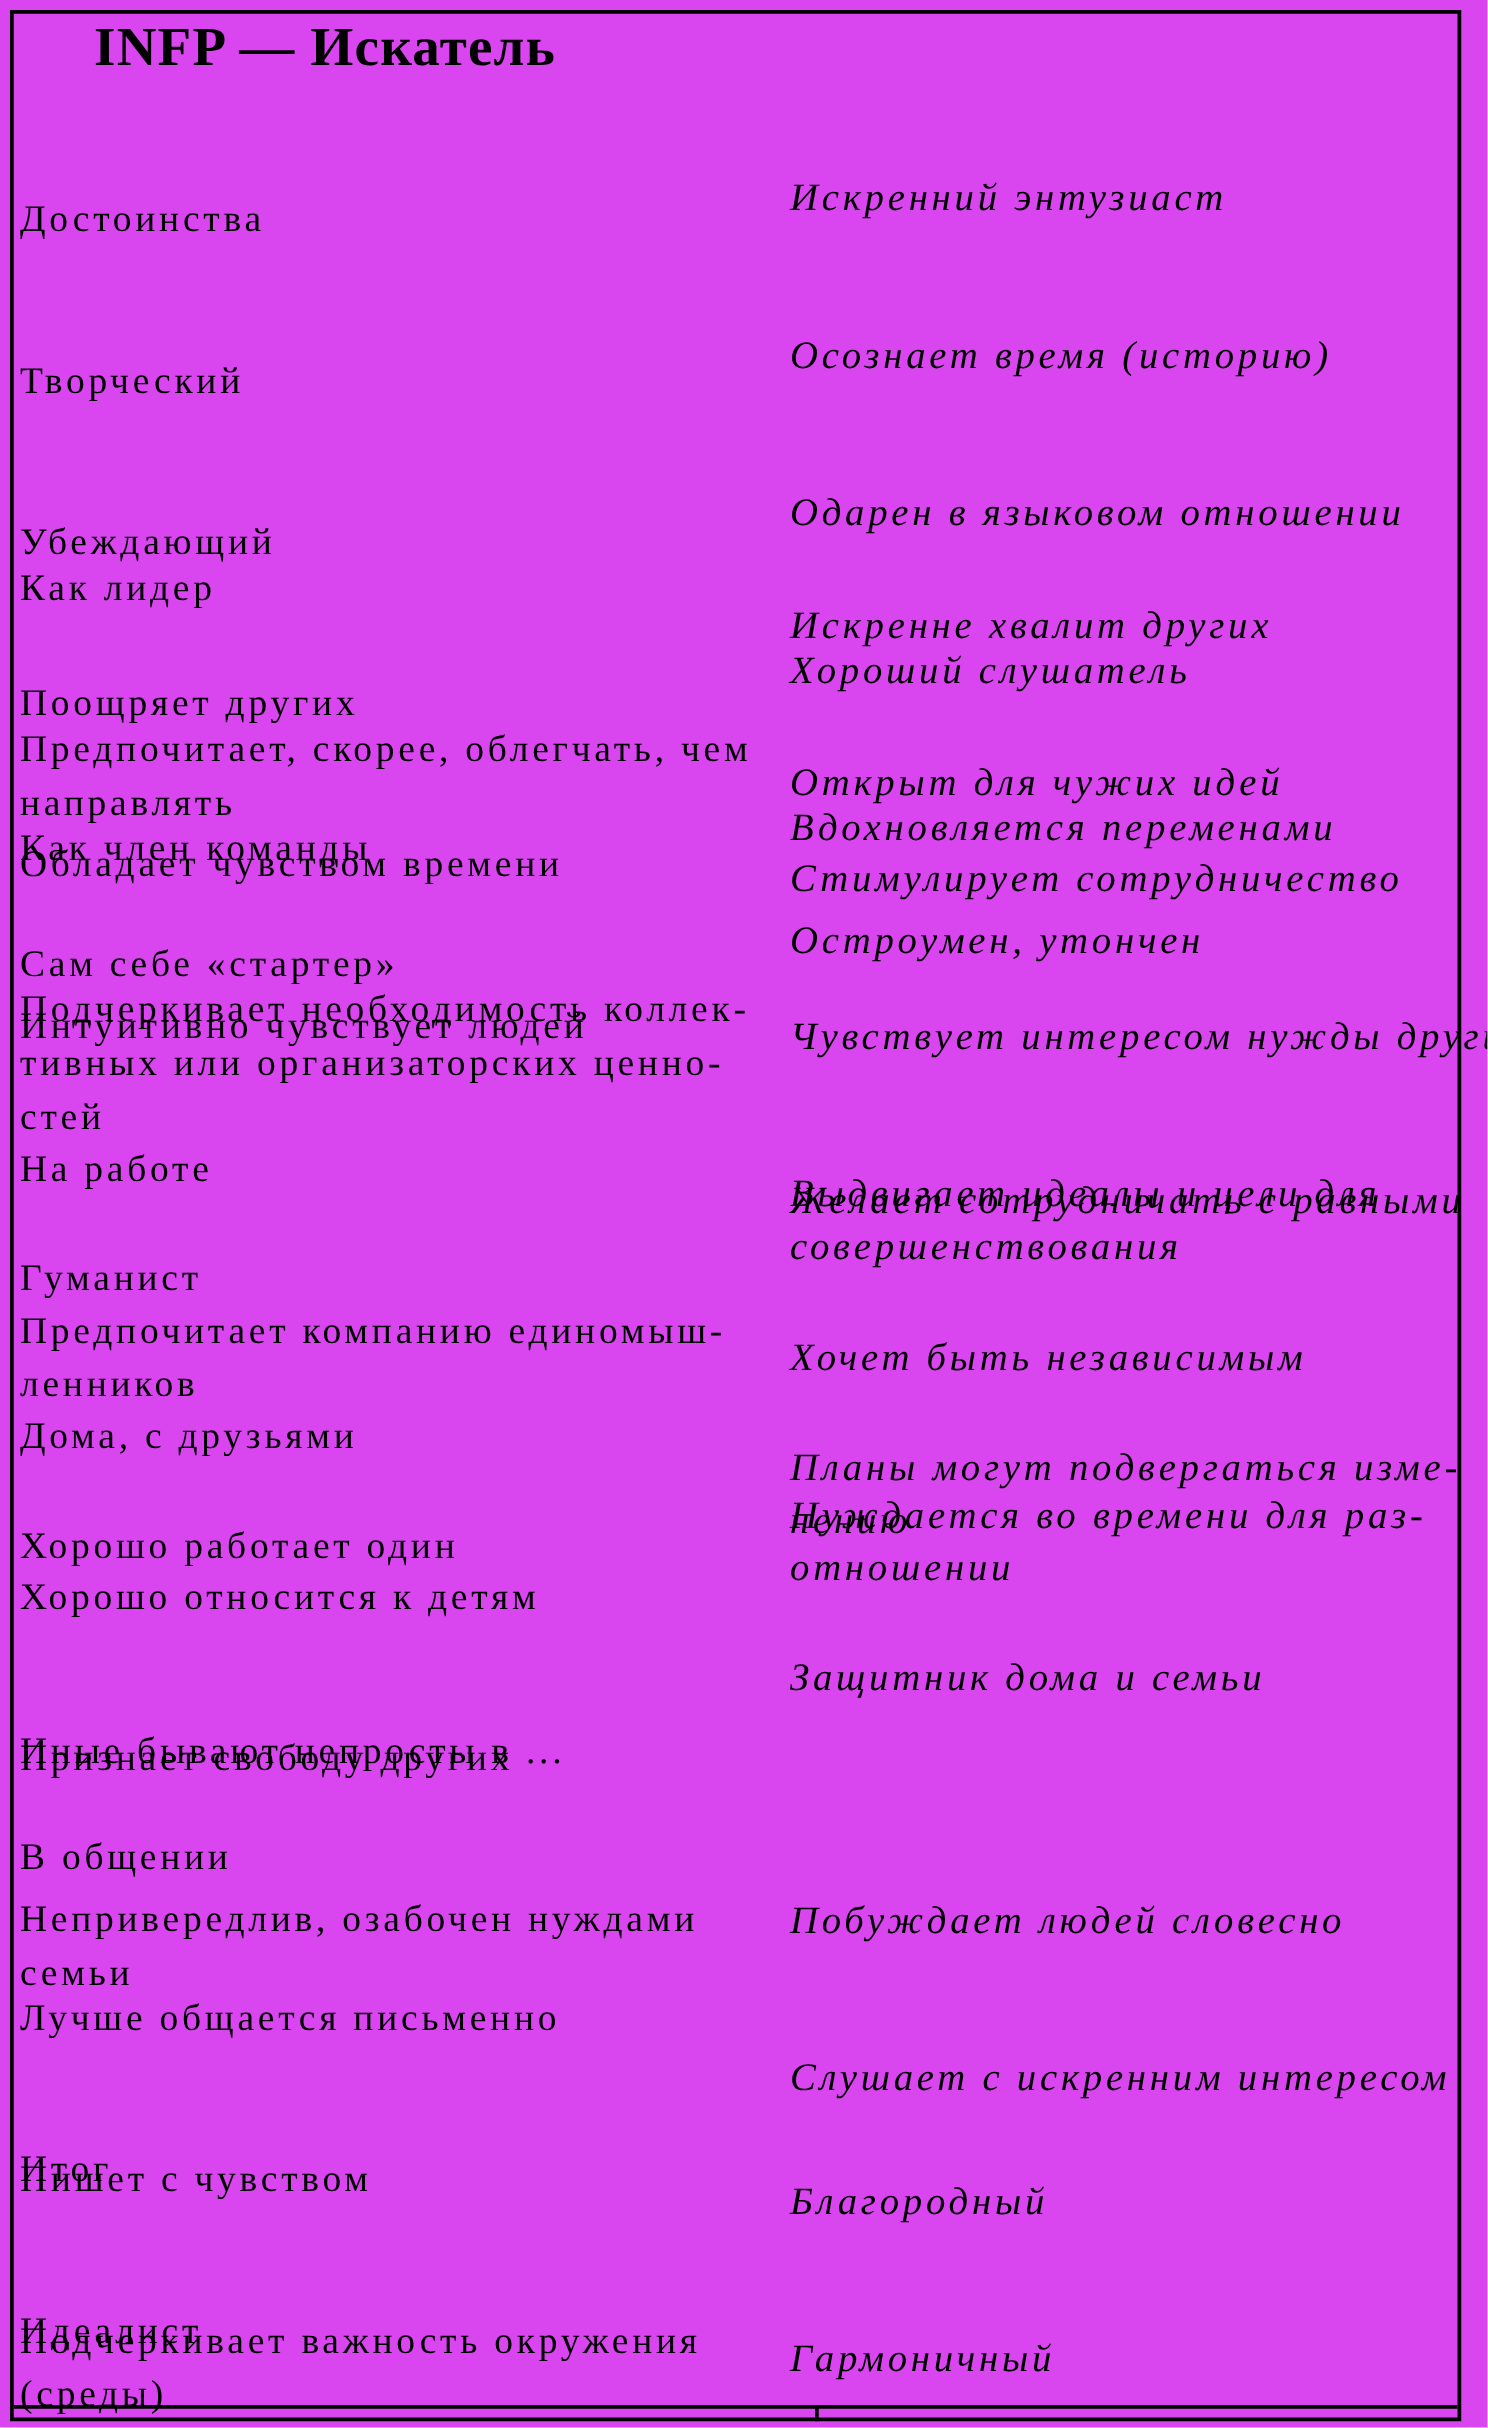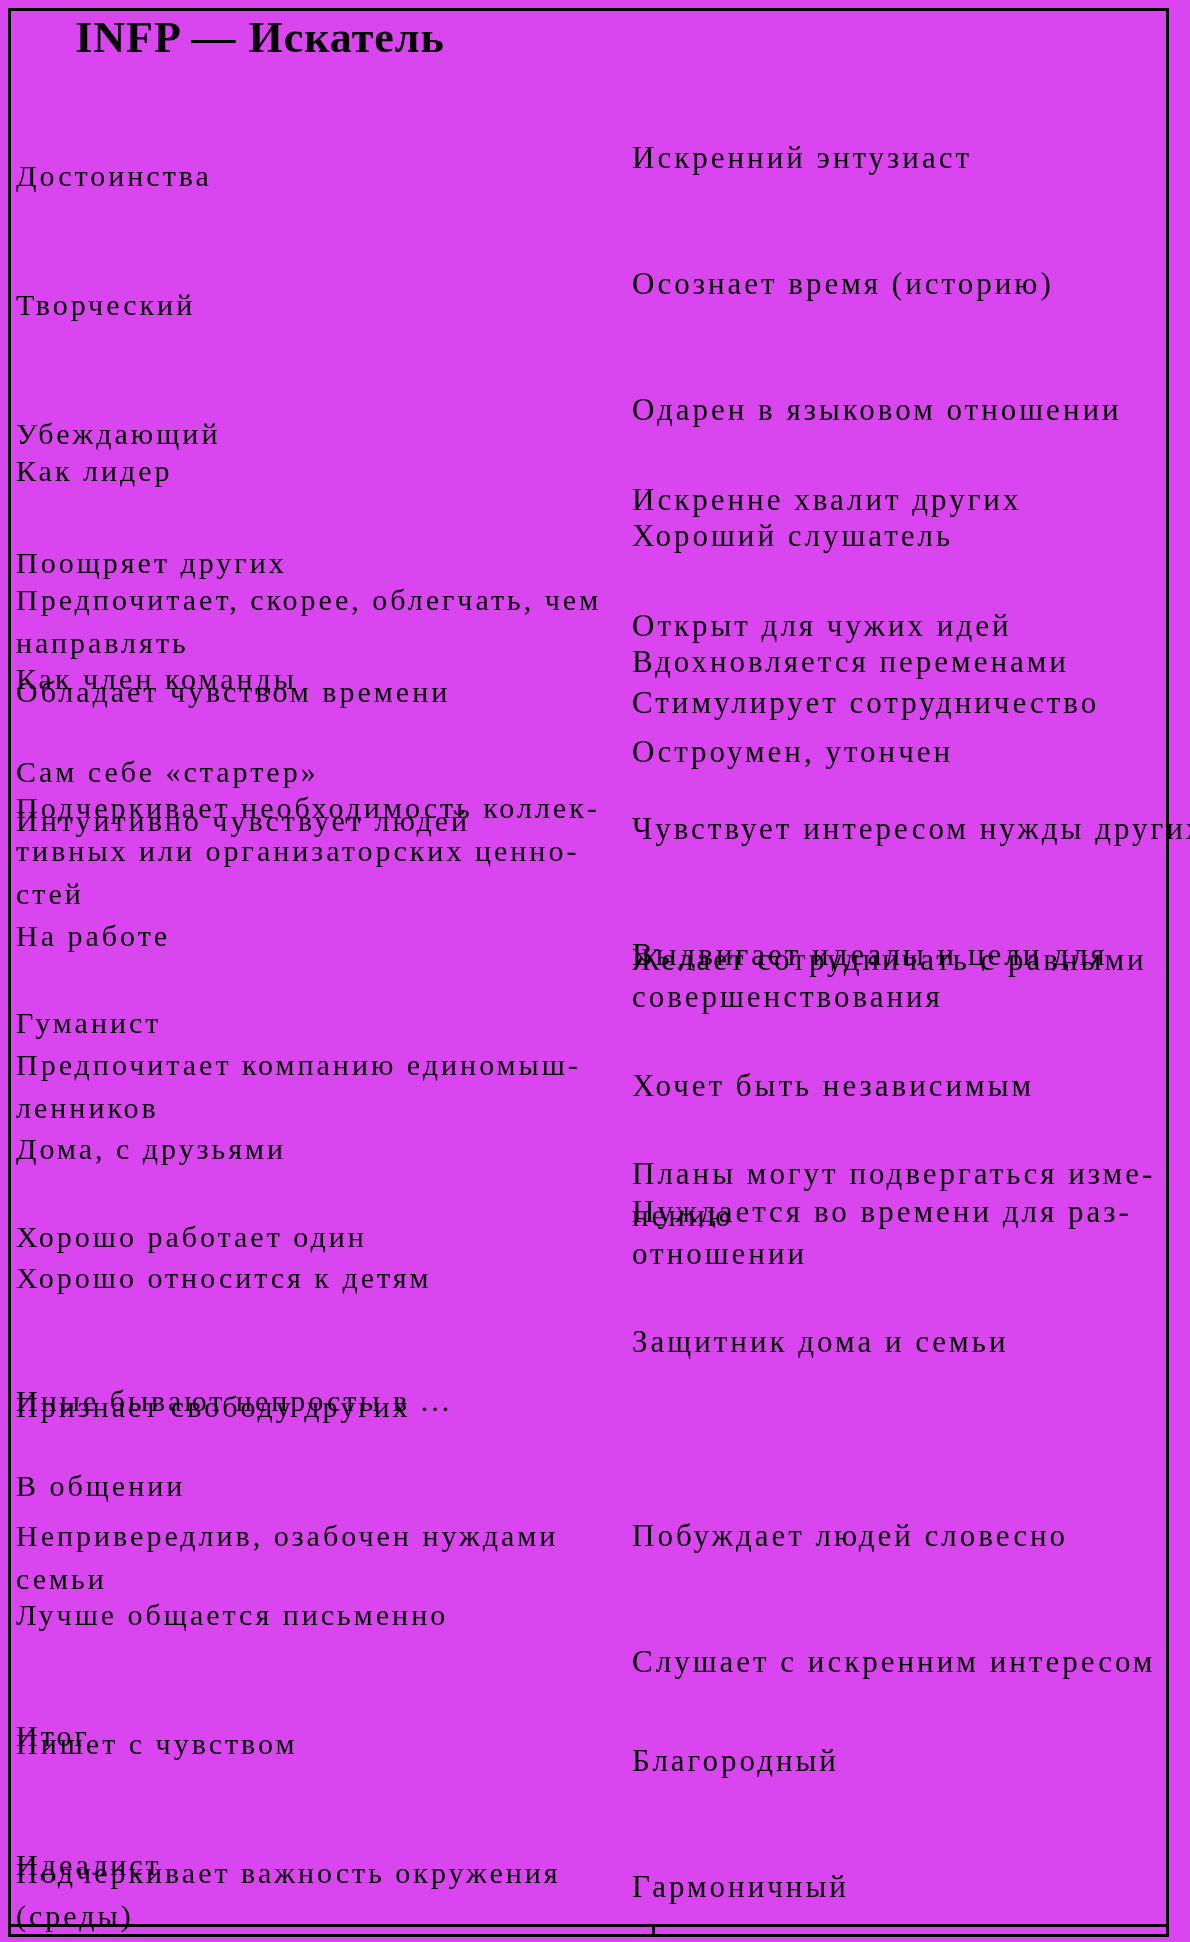--- a/index.html
+++ b/index.html
@@ -44,20 +44,21 @@
     white-space:pre;
   }
   .sec .h { font-weight:normal; }
   .blk {
     position:absolute;
     left:632px;
     font-size:31px;
     line-height:42px;
     letter-spacing:3px;
     white-space:pre;
+    font-style:italic;
   }
 </style>
 </head>
 <body>
 
 <div class="page">
   <div class="frame"></div>
   <div class="bottom-rule"></div>
   <div class="bottom-tick"></div>
 

